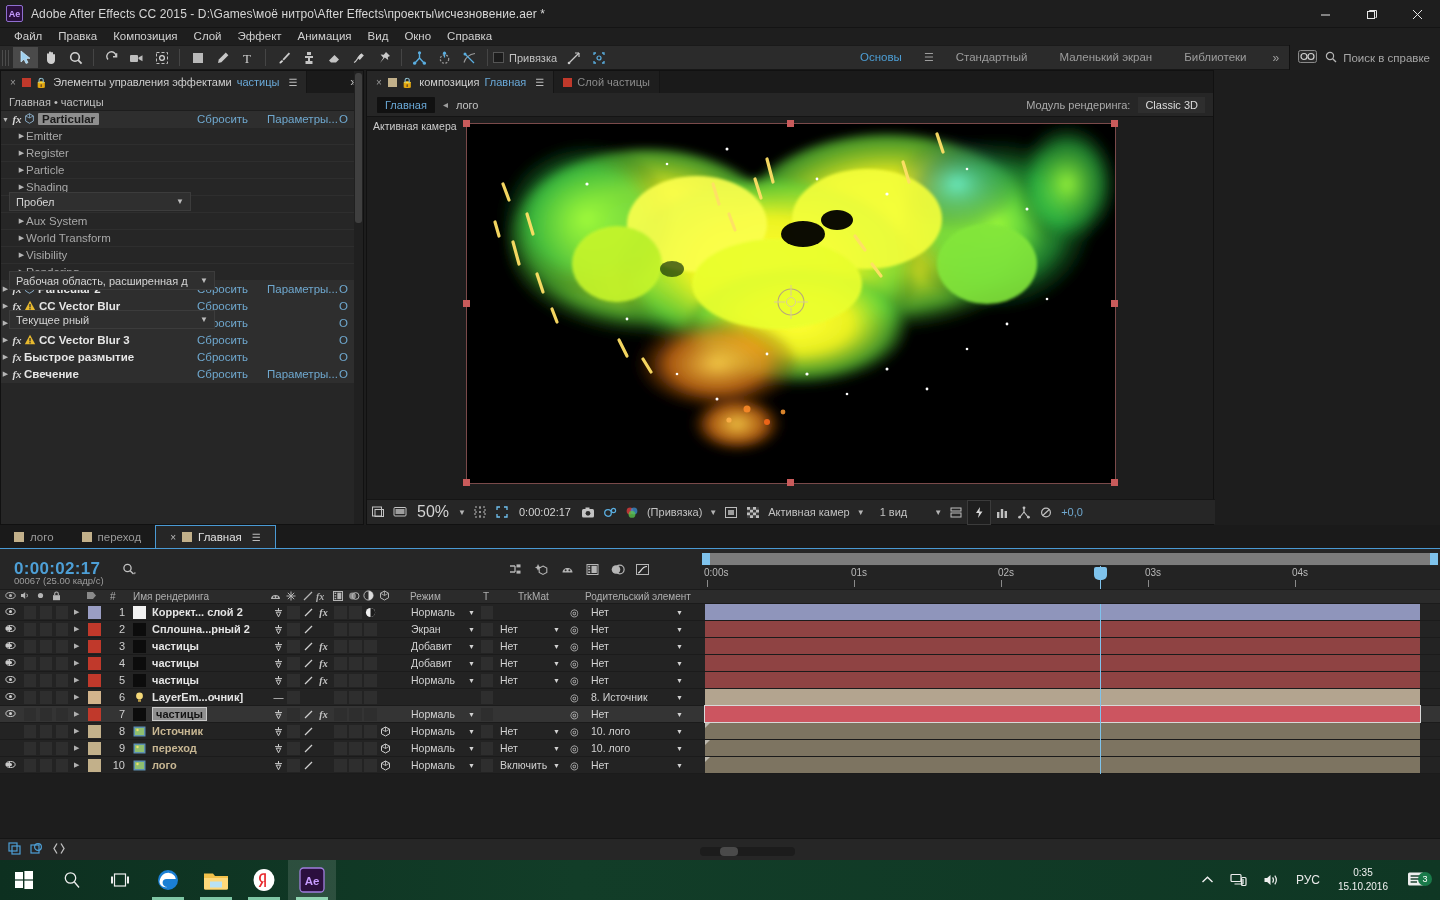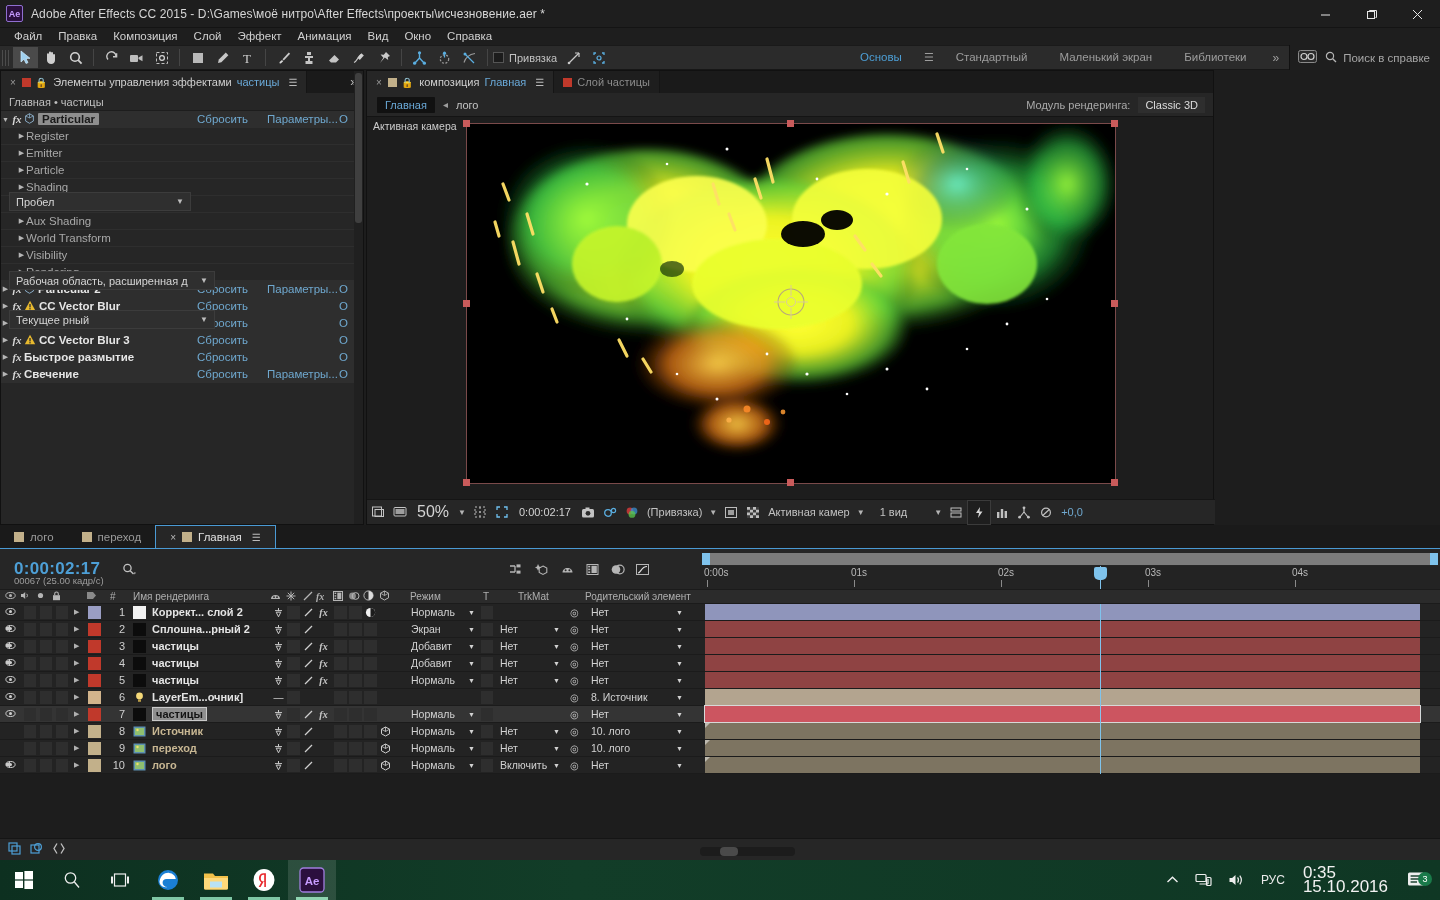--- a/index.html
+++ b/index.html
@@ -228,21 +228,21 @@
      background: linear-gradient(to right, #0d3020 0%, #123d28 40%, #0f3724 100%);
      display:flex; align-items:center; }
   .tb-btn { width:48px; height:40px; display:flex; align-items:center; justify-content:center;
      color:#e9e9e9; }
   .tb-app { width:48px; height:40px; display:flex; align-items:center; justify-content:center;
      position:relative; }
   .tb-app.active { background:rgba(255,255,255,.12); }
   .tb-app .underline { position:absolute; bottom:0; left:8px; right:8px; height:3px; background:#8fd4b0;}
   .tray { margin-left:auto; display:flex; align-items:center; gap:0; padding-right:6px; color:#eaeaea;}
   .tray-ic { padding:0 8px; font-size:12px; display:flex;align-items:center;}
-  .clock { text-align:left; font-size:17px; line-height:14px; padding:0 10px; color:#f2f2f2;}
+  .clock { text-align:center; font-size:10px; line-height:14px; padding:0 10px; color:#f2f2f2;}
   .notif { position:relative; padding:0 8px; }
   .nbadge { position:absolute; right:2px; bottom:4px; width:14px;height:14px; border-radius:50%;
      background:#1a7a4a; color:#fff; font-size:9px; display:flex;align-items:center;justify-content:center;}
 </style>
 </head>
 <body>
 
 <div class="app">
 
   <div class="titlebar">
@@ -455,41 +455,41 @@
                 <path d="M6 .8l4.2 2.4v5.6L6 11.2 1.8 8.8V3.2z" fill="none" stroke="#8fb4cf" stroke-width="1"></path>
                 <path d="M6 .8v4.6M6 5.4L1.8 3.2M6 5.4l4.2-2.2" stroke="#8fb4cf" stroke-width=".8"></path>
               </svg></span>
       <span class="fx-name sel">Particular</span>
       <span class="fx-reset">Сбросить</span>
       <span class="fx-params">Параметры...</span>
       <span class="fx-about">О</span>
     </div>
           <div class="fx-row sub">
         <span class="fx-arrow" style="margin-left:16px">▶</span>
-        <span class="fx-sub-name">Register</span>
+        <span class="fx-sub-name">Emitter</span>
       </div>
           <div class="fx-row sub">
         <span class="fx-arrow" style="margin-left:16px">▶</span>
-        <span class="fx-sub-name">Emitter</span>
+        <span class="fx-sub-name">Register</span>
       </div>
           <div class="fx-row sub">
         <span class="fx-arrow" style="margin-left:16px">▶</span>
         <span class="fx-sub-name">Particle</span>
       </div>
           <div class="fx-row sub">
         <span class="fx-arrow" style="margin-left:16px">▶</span>
         <span class="fx-sub-name">Shading</span>
       </div>
           <div class="fx-row sub">
         <span class="fx-arrow" style="margin-left:16px">▶</span>
         <span class="fx-sub-name">Physics</span>
       </div>
           <div class="fx-row sub">
         <span class="fx-arrow" style="margin-left:16px">▶</span>
-        <span class="fx-sub-name">Aux Shading</span>
+        <span class="fx-sub-name">Aux System</span>
       </div>
           <div class="fx-row sub">
         <span class="fx-arrow" style="margin-left:16px">▶</span>
         <span class="fx-sub-name">World Transform</span>
       </div>
           <div class="fx-row sub">
         <span class="fx-arrow" style="margin-left:16px">▶</span>
         <span class="fx-sub-name">Visibility</span>
       </div>
           <div class="fx-row sub">

